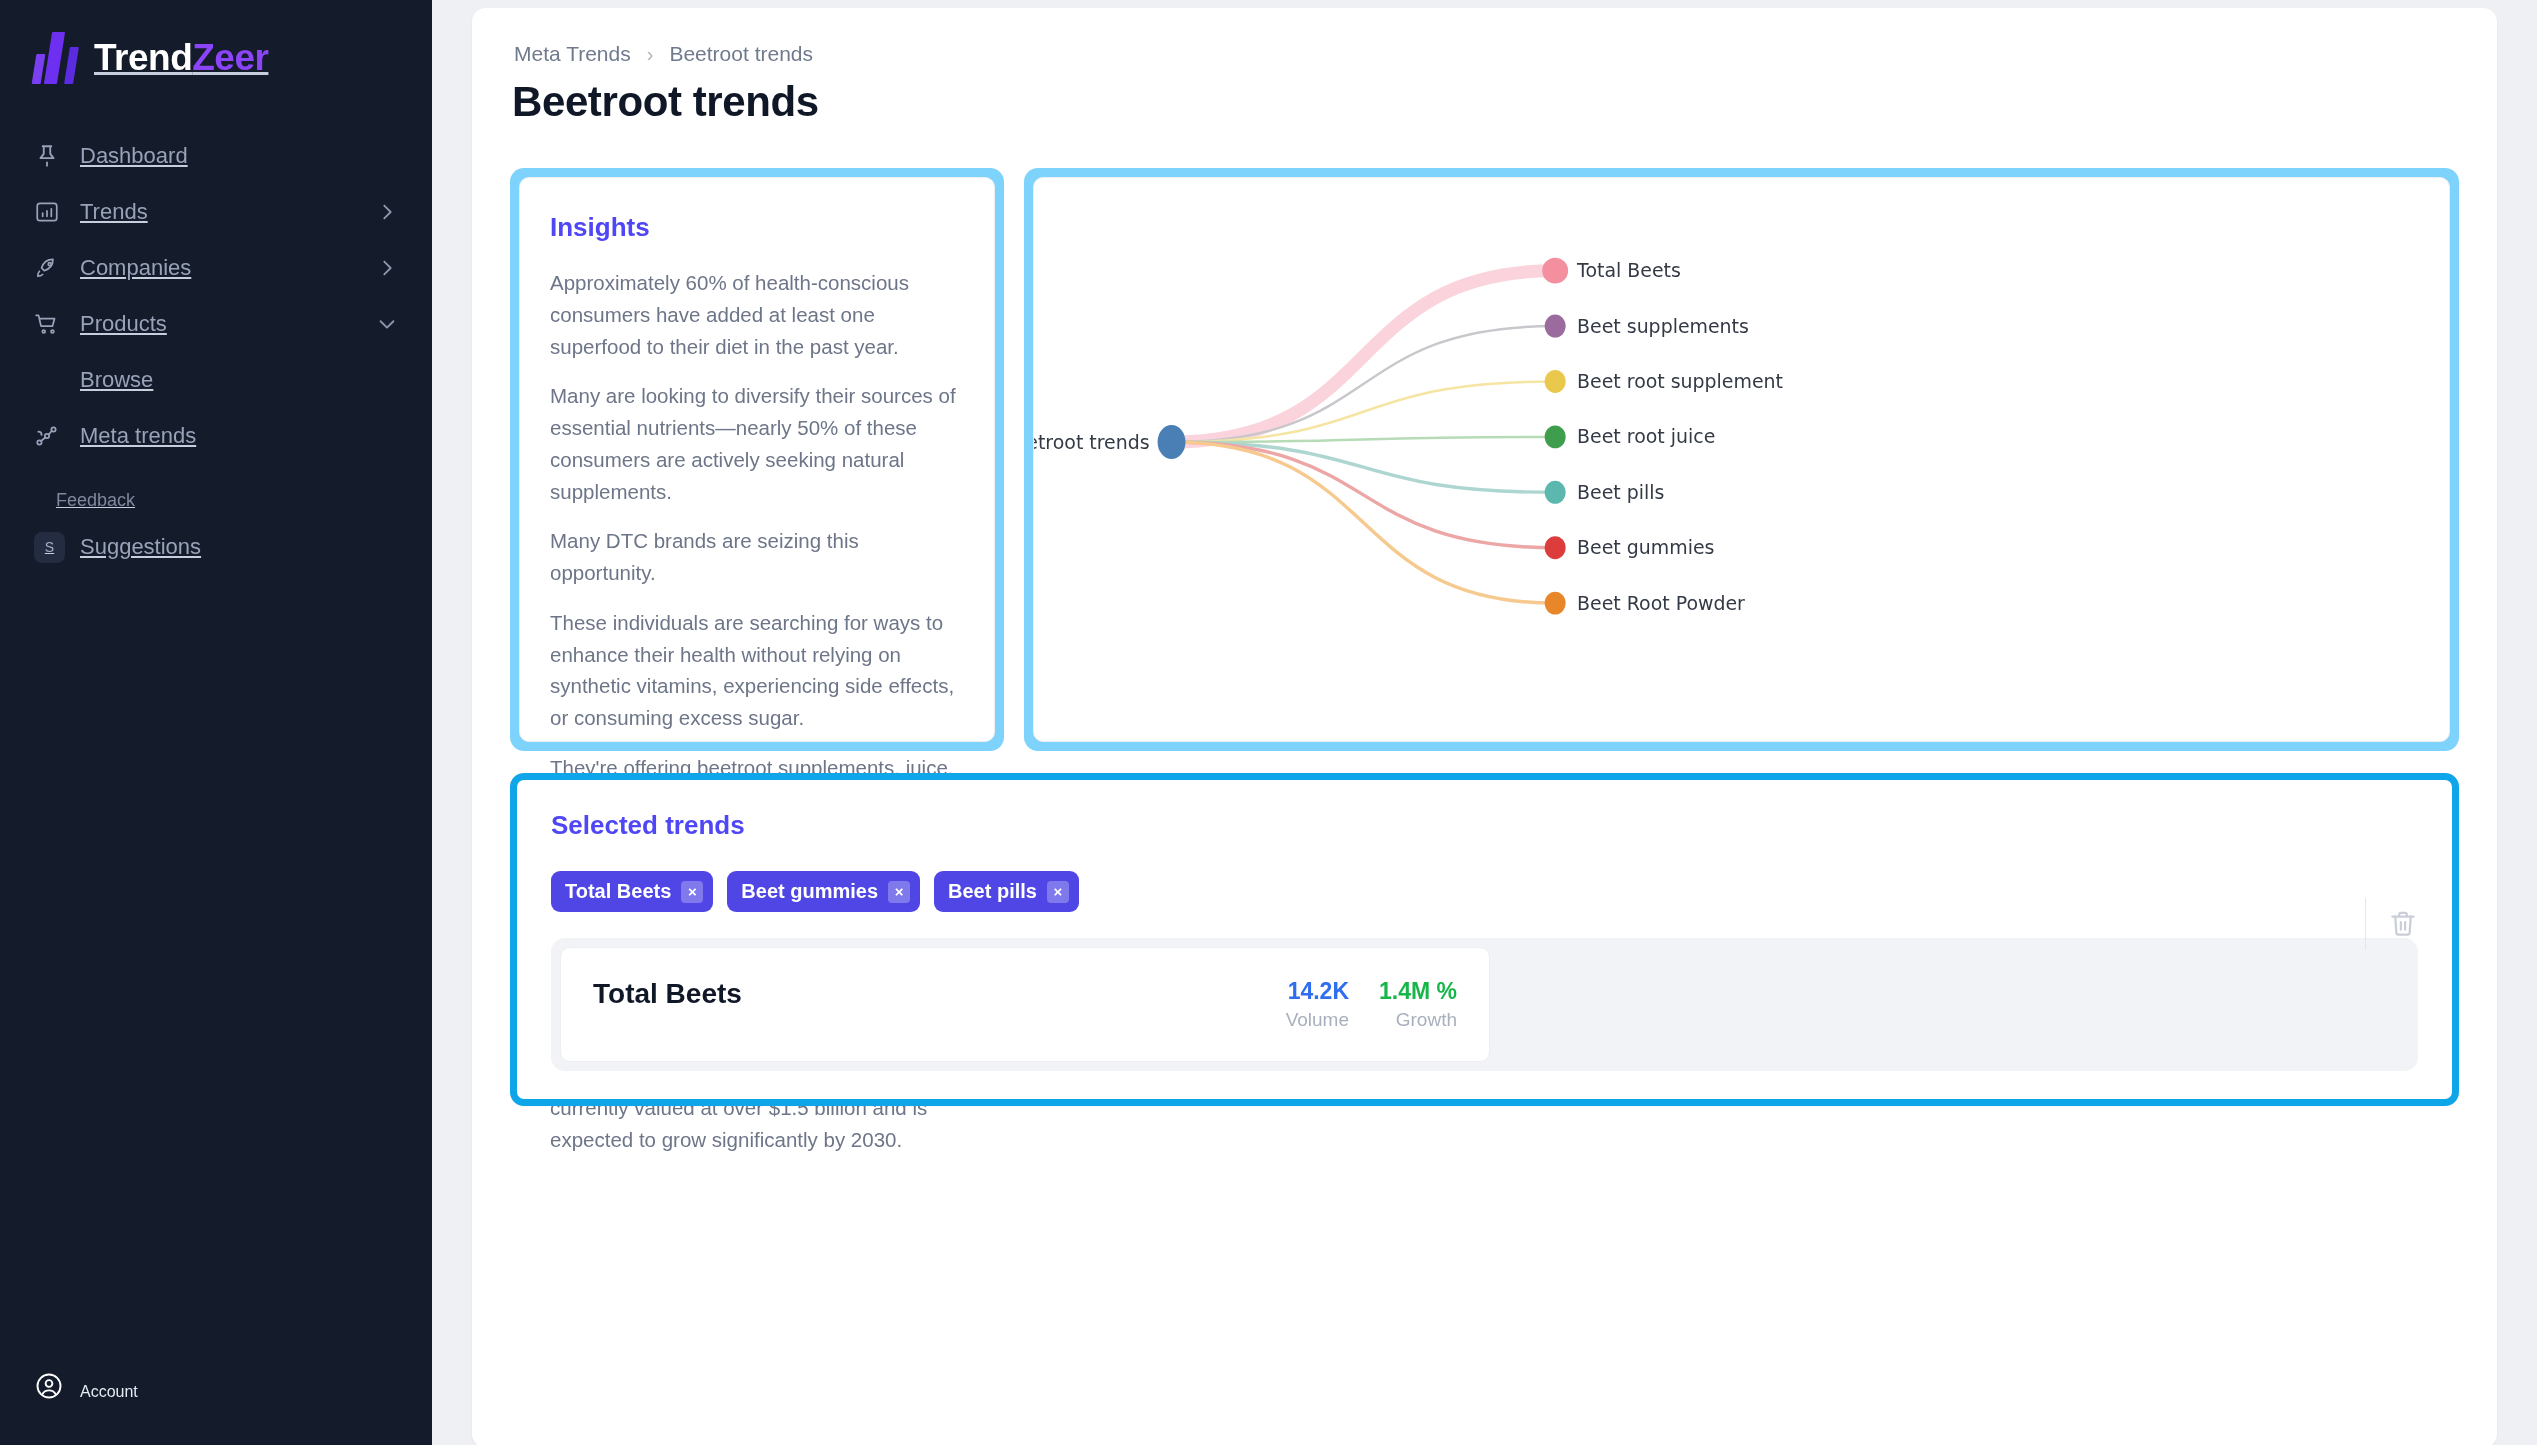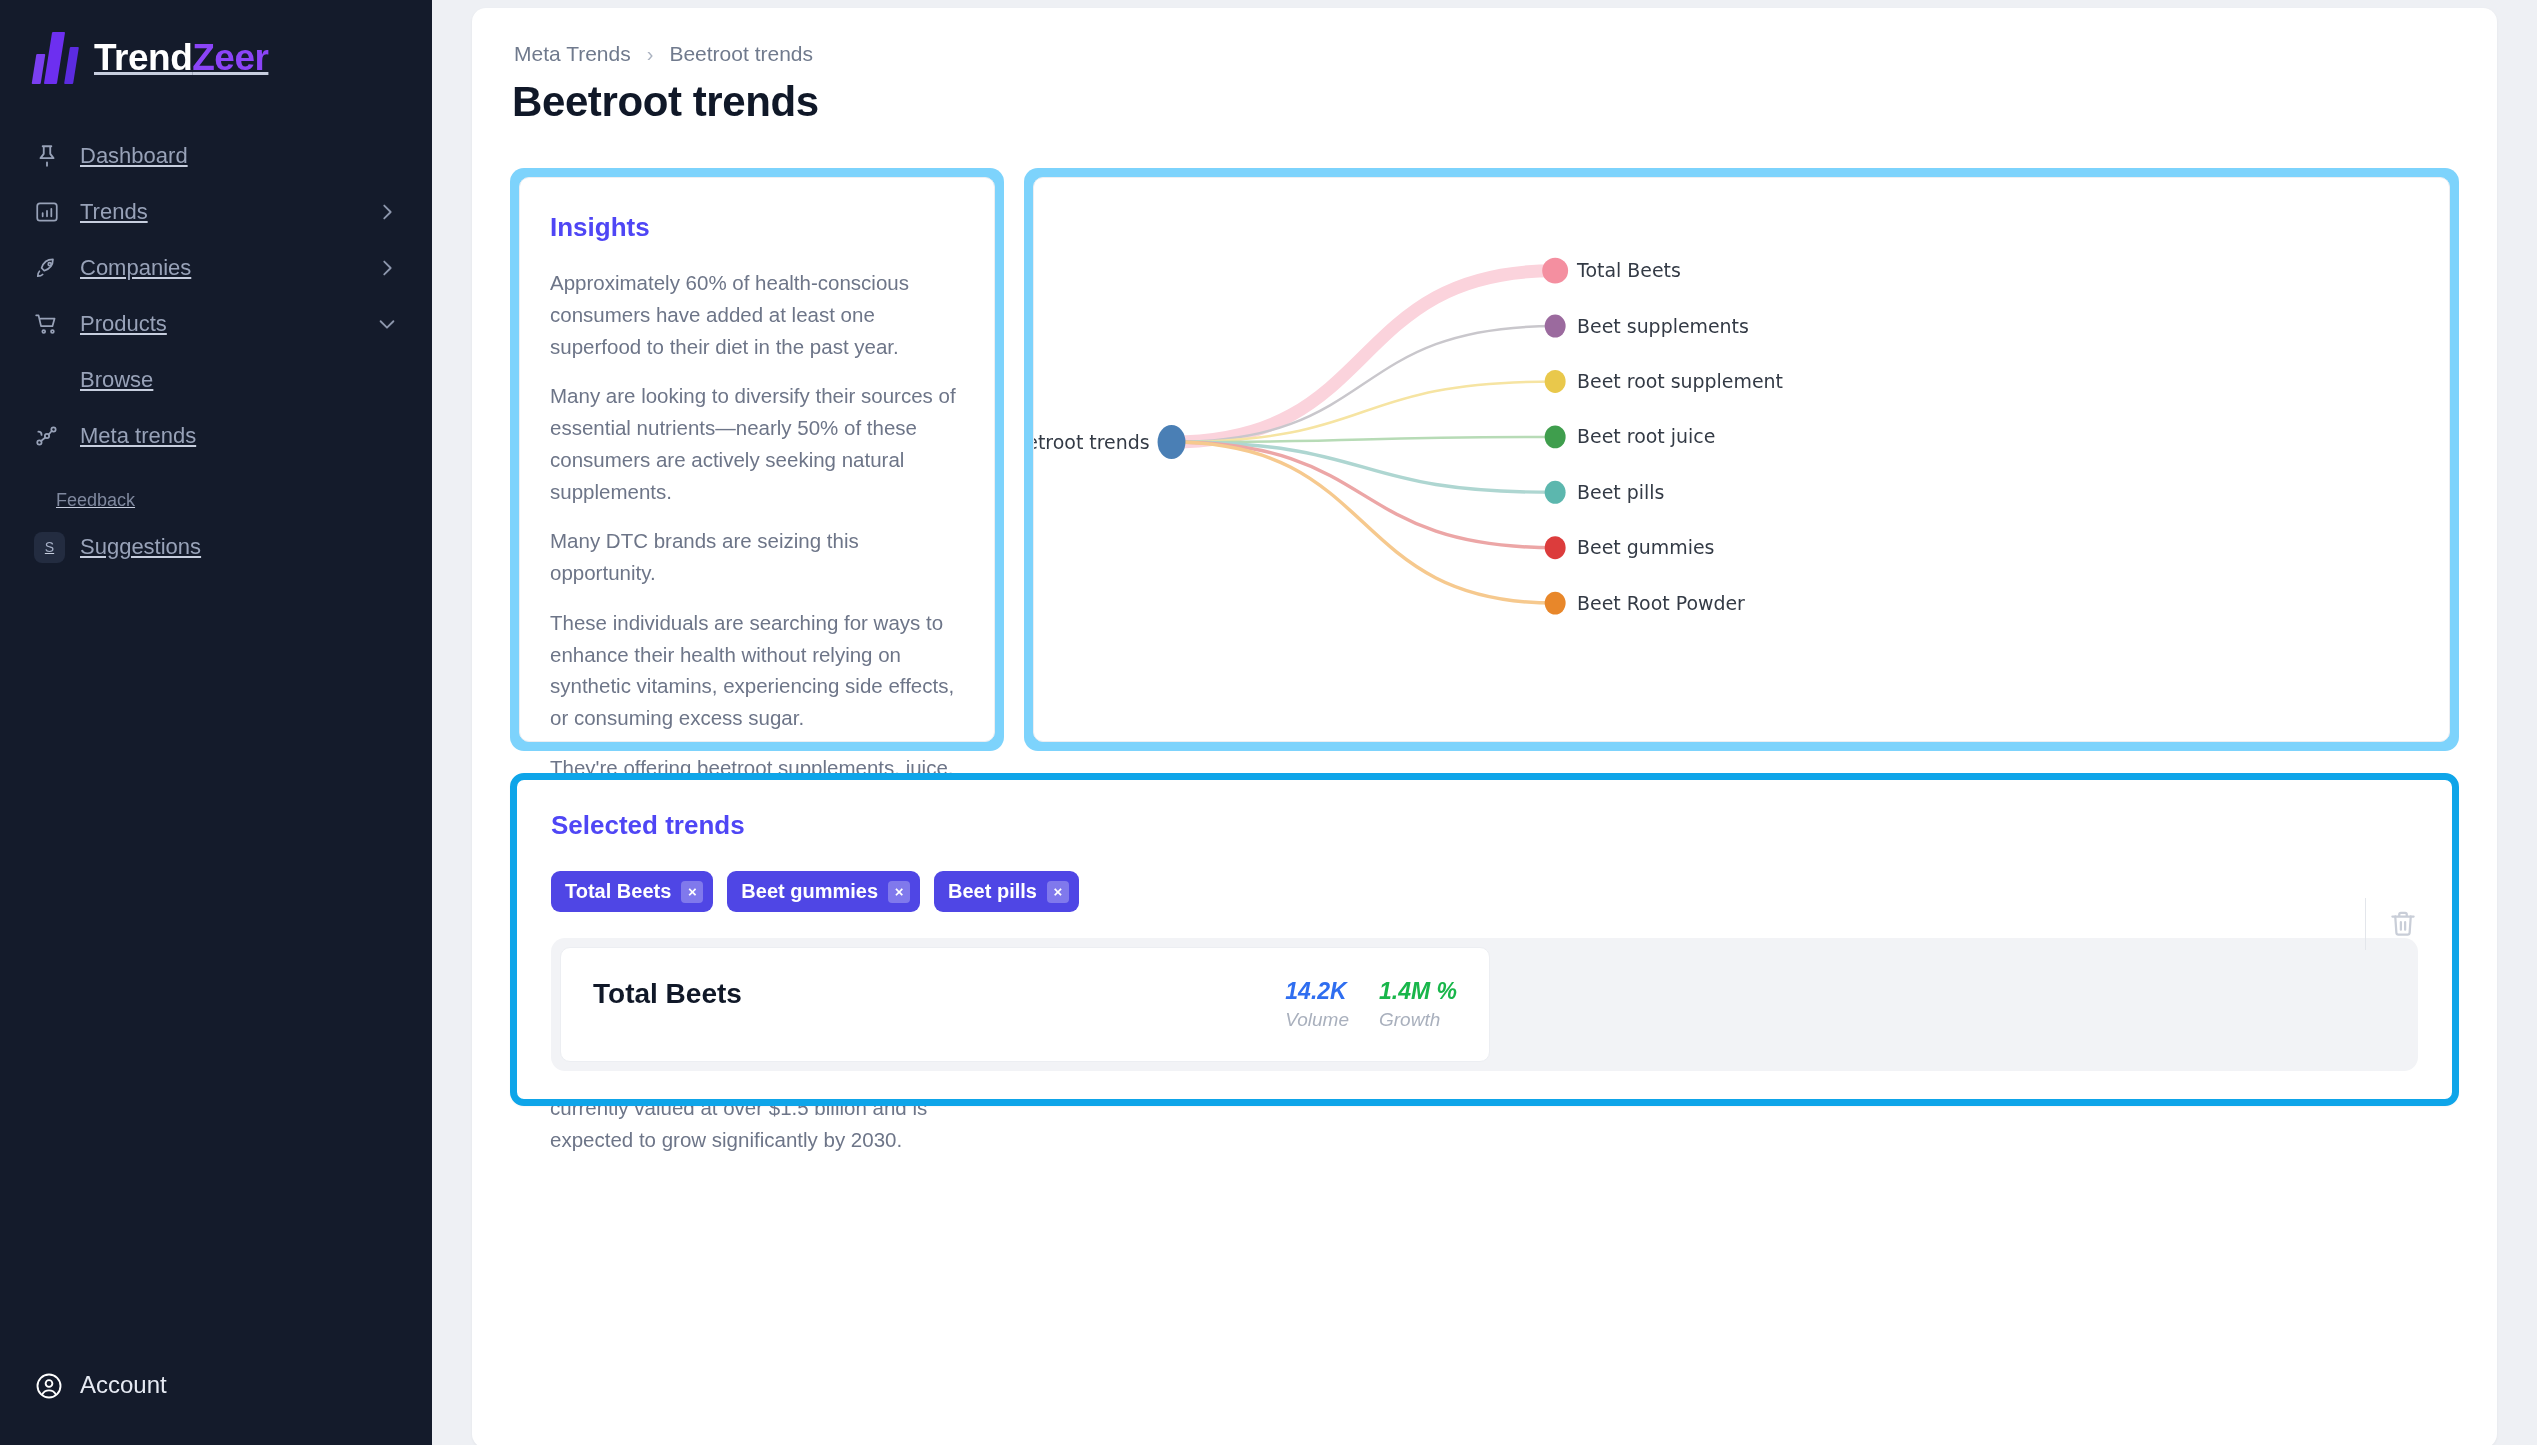--- a/index.html
+++ b/index.html
@@ -44,22 +44,22 @@
 
   .nav-group-label { color:#7f889e; font-size: 18px; padding: 26px 34px 8px 34px; margin-left: 22px; }
 
   .sugg-badge {
     width: 31px; height: 31px; border-radius: 8px; background:#232c40;
     display:flex; align-items:center; justify-content:center;
     font-size: 14px; color:#a6b0c6;
   }
   #account-row {
     position:absolute; bottom: 44px; left: 0; right:0;
-    display:flex; align-items:flex-start; padding: 0 34px;
-    font-size: 24px; color:#e6eaf3; cursor:pointer;
+    display:flex; align-items:flex-end; padding: 0 34px;
+    font-size: 16px; color:#e6eaf3; cursor:pointer;
   }
   #account-row .ico { width:46px; flex:0 0 46px; display:flex; align-items:center; }
 
   
   #main-scroll {
     flex: 1; height: 1445px; position: relative; background:#eef0f4;
     padding: 8px 40px 0 40px; overflow: hidden;
   }
   #page-card {
     background:#ffffff; border-radius: 14px; min-height: 1440px;
@@ -116,21 +116,21 @@
 
   #detail-shell {
     background:#f2f3f6; border-radius: 14px; padding: 9px;
     margin-top: 26px; display:flex; gap: 14px;
   }
   .detail-card { background:#ffffff; border-radius: 10px; border:1px solid #eceef2; padding: 30px 32px; }
   #detail-left { flex: 0 0 930px; display:flex; align-items:flex-start; justify-content:space-between; }
   #detail-right { flex: 1; }
   .detail-title { font-size: 28px; font-weight:700; color:#101828; }
   .metrics { display:flex; gap: 30px; }
-  .metric { text-align:left;font-style:italic; }
+  .metric { text-align:right; }
   .metric .val { font-size: 23px; font-weight:700; }
   .metric .lbl { font-size: 19px; color:#a9b0bd; margin-top: 4px; }
   .metric.volume .val { color:#2f6ef0; }
   .metric.growth .val { color:#18b64a; }
   .desc-body { font-size: 20px; color:#6d7588; line-height:1.5; margin-top: 26px; }
 
   
   #right-gutter { position:absolute; top:0; right:0; width: 22px; height: 1445px; background:#eef0f4; }
 </style>
 </head>

